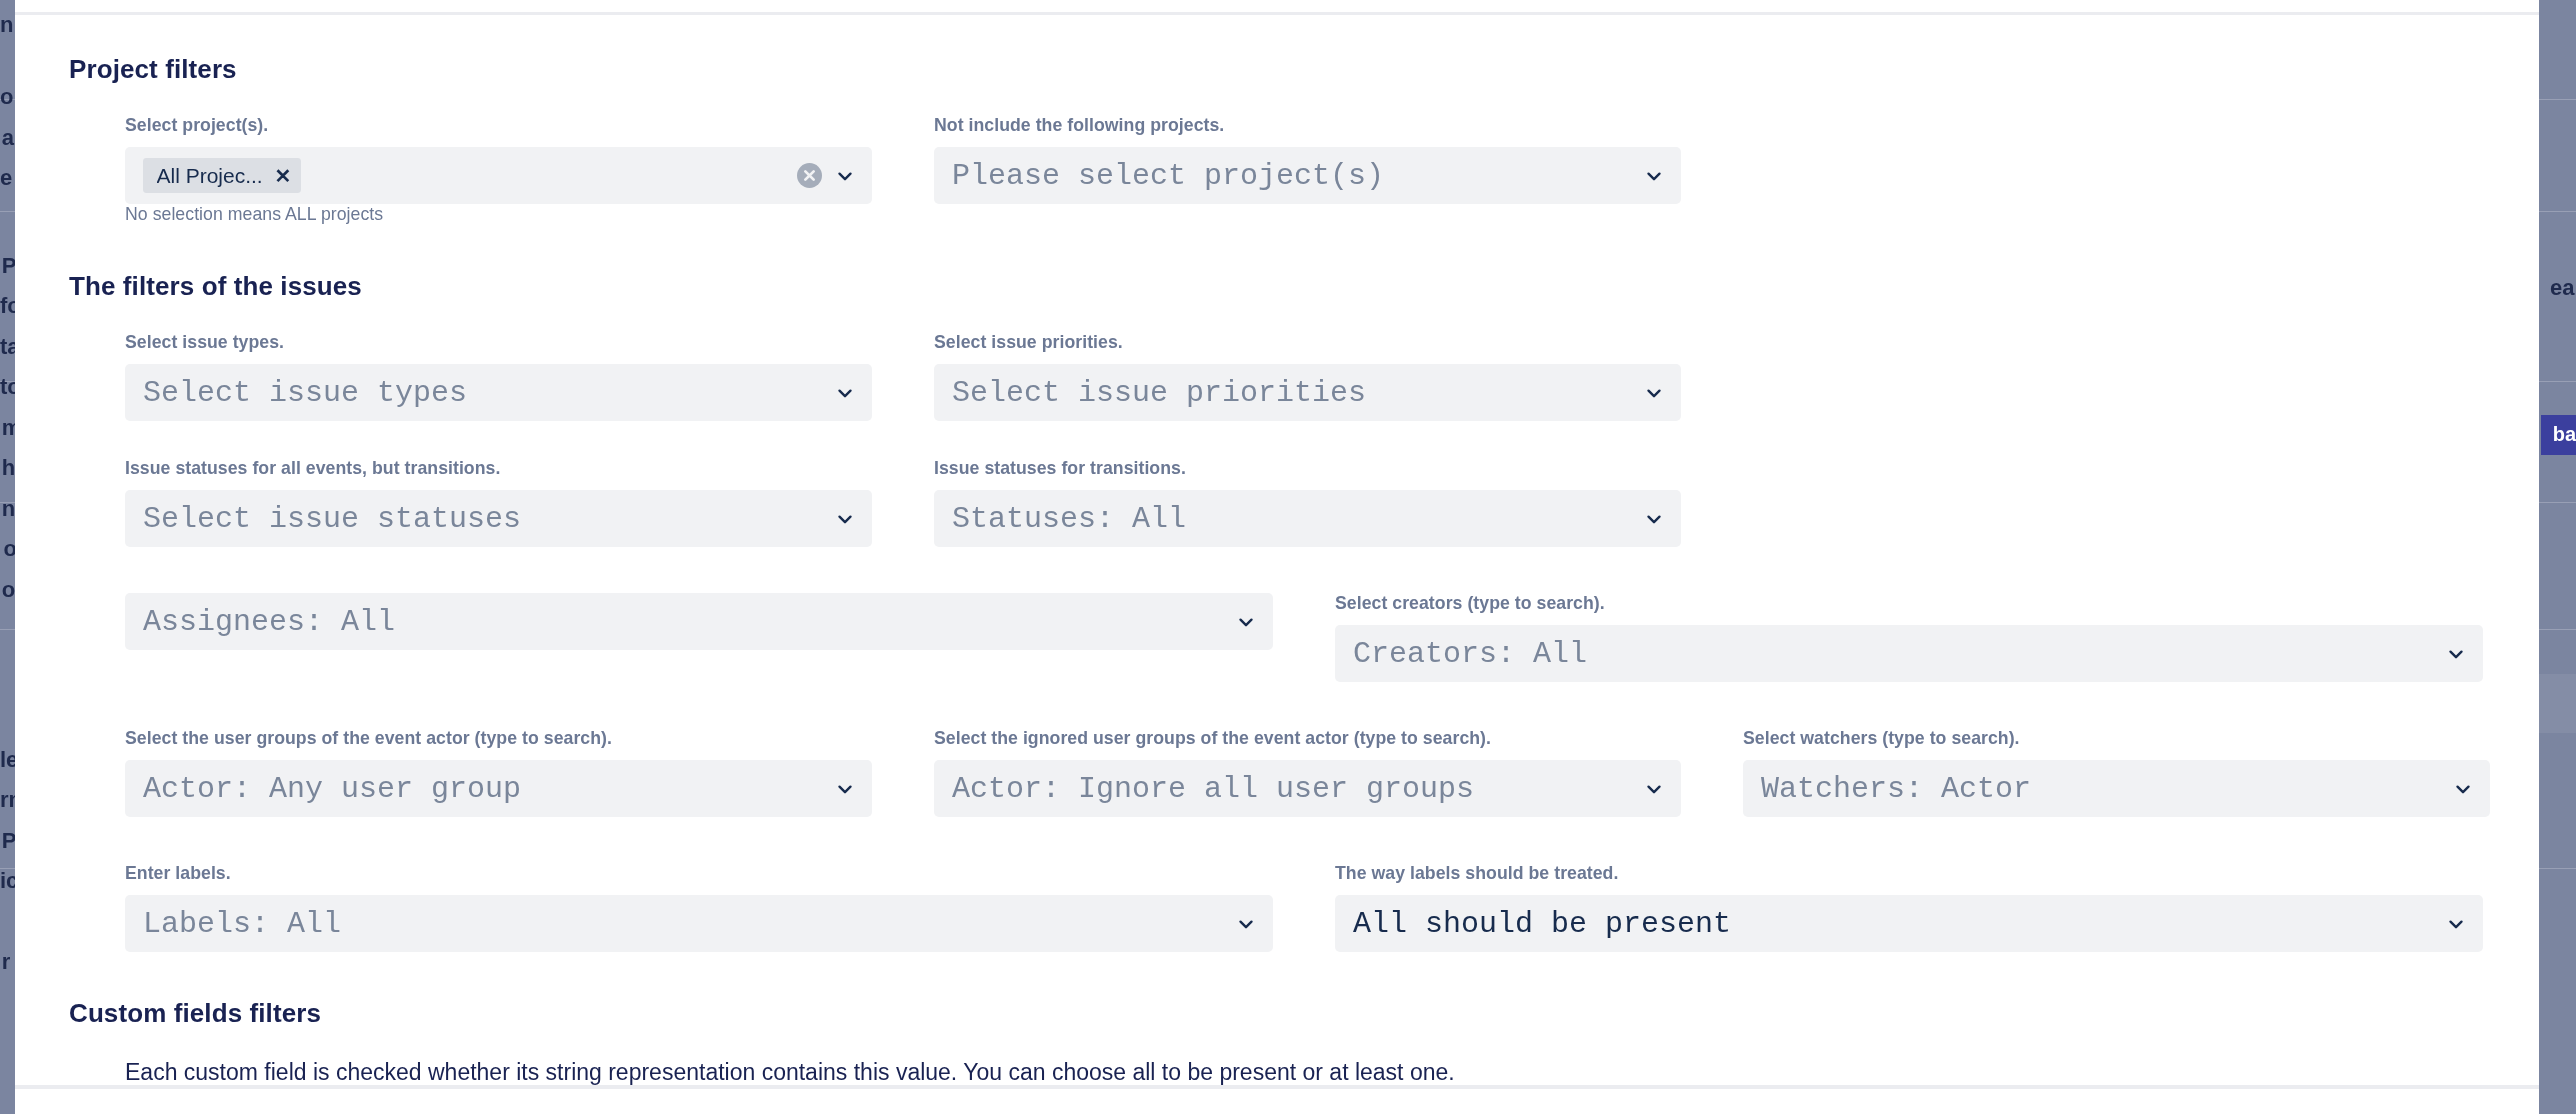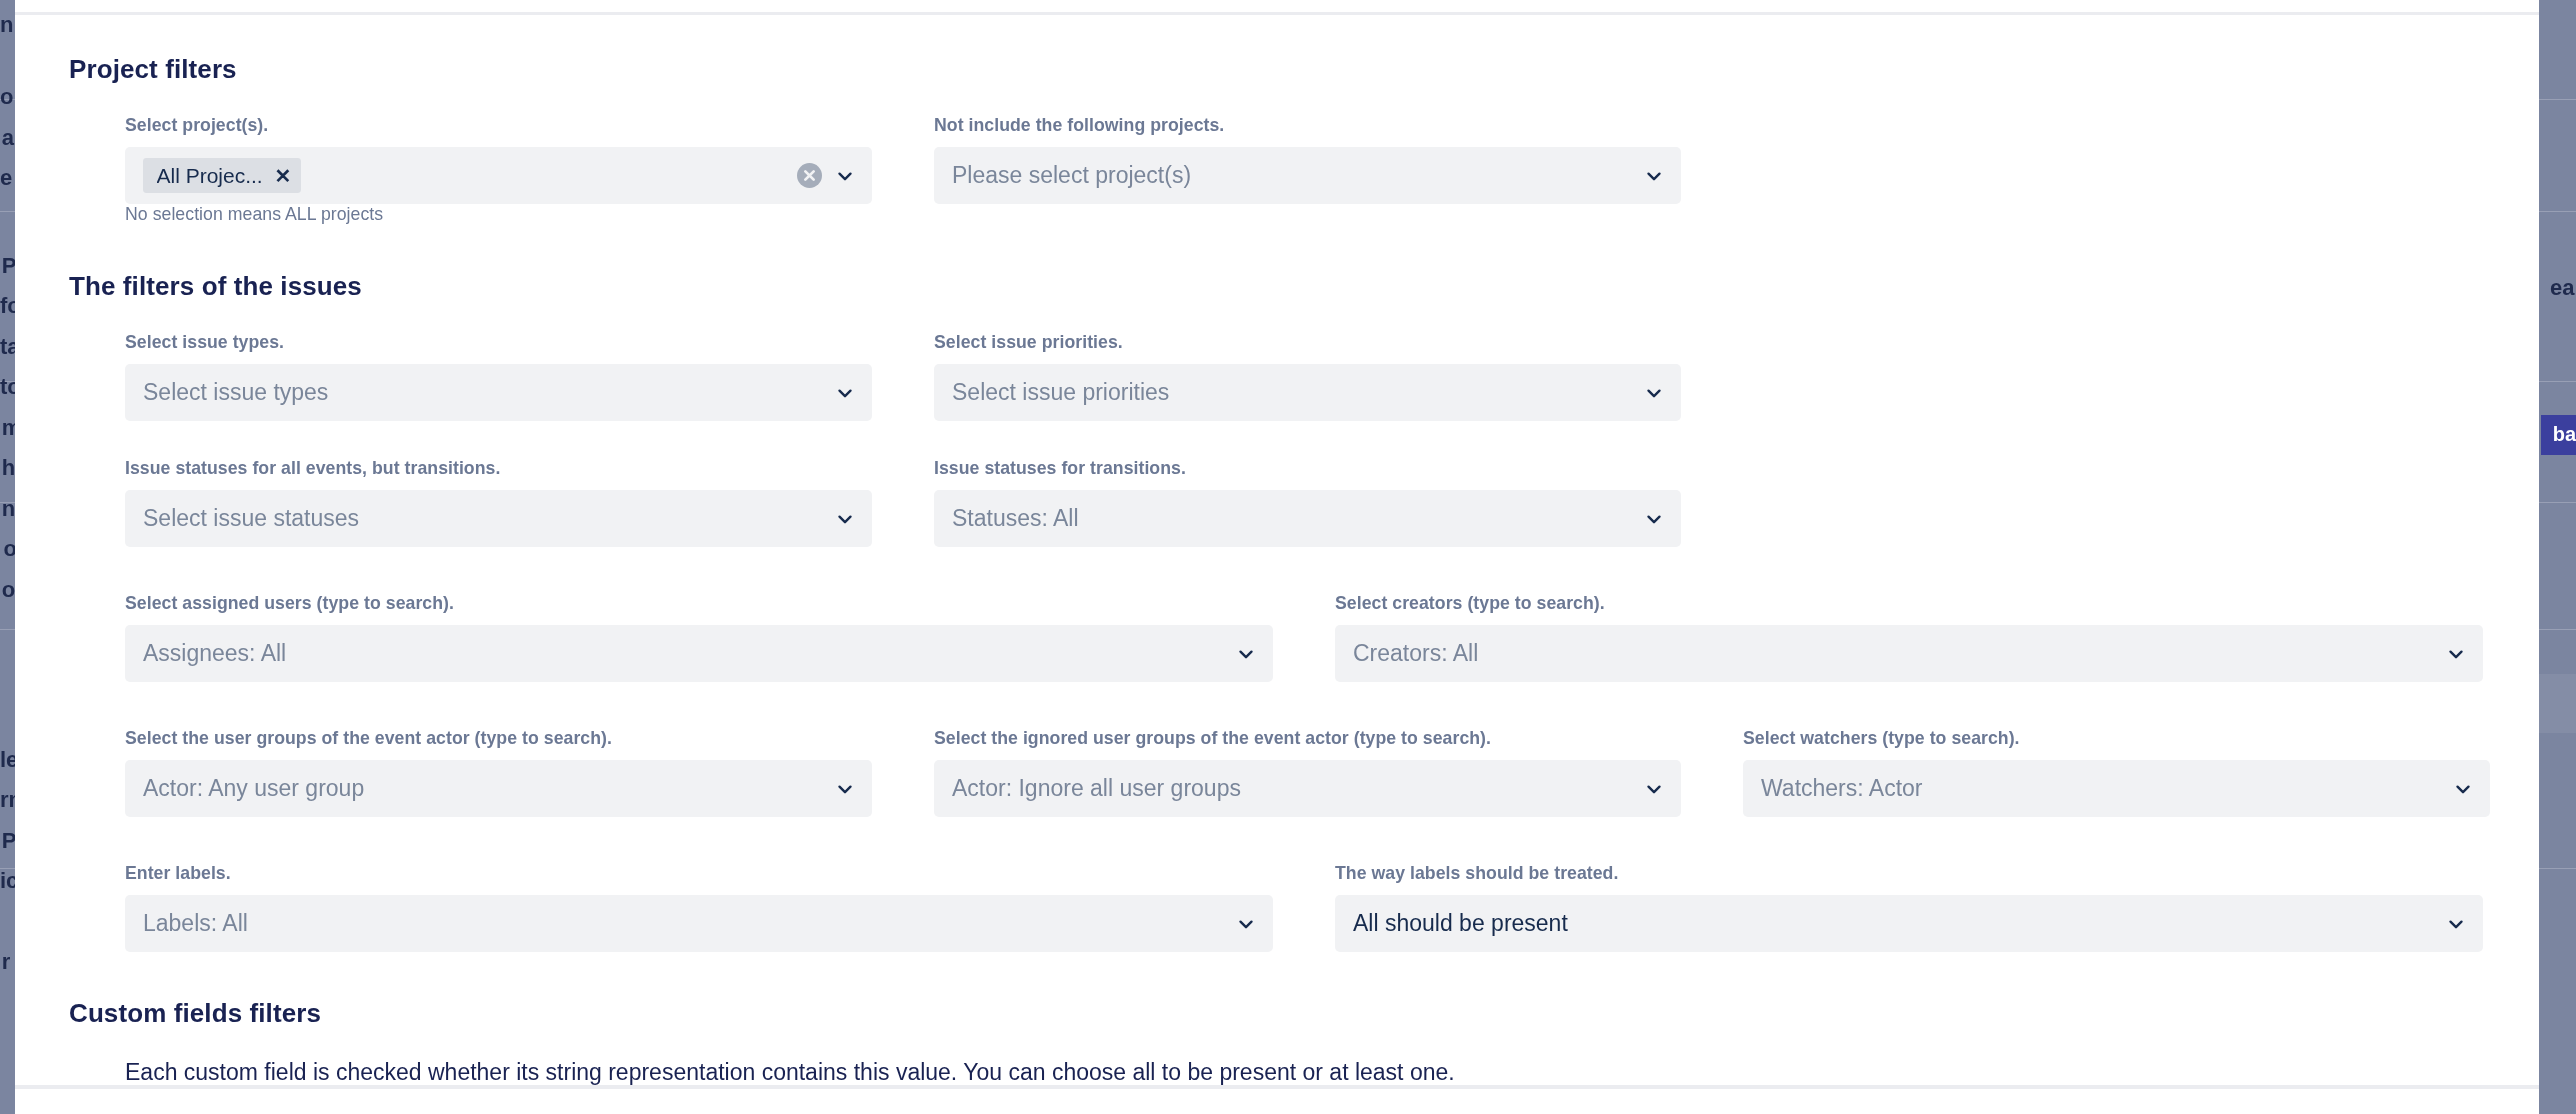--- a/index.html
+++ b/index.html
@@ -127,27 +127,28 @@
     background: #f1f2f4;
     border: 0.8px solid transparent;
     border-radius: 5px;
     height: 57px;
     display: flex;
     align-items: center;
     padding: 0 15px 0 17px;
     cursor: pointer;
   }
   .select .value {
-    font-size: 23px;
+    font-size: 30px;
     color: #7a869a;
     font-weight: 400;
     flex: 1;
     overflow: hidden;
     white-space: nowrap;
     text-overflow: ellipsis;
+    font-family: Liberation Mono, monospace;
   }
   .select .value.filled { color: #172b4d; }
 
   .chevron {
     width: 22px;
     height: 22px;
     flex: 0 0 auto;
     display: block;
     margin-left: 11.8px;
   }
@@ -349,21 +350,20 @@
                 </svg>
             </span>
           </div>
         </div>
       </div>
 
       <div class="sp-54"></div>
 
       <div class="row">
         <div class="field w-wide">
-          <div class="field-label">Select assigned users (type to search).</div>
           <div class="select">
             <span class="value">Assignees: All</span>
             <span class="chevron">
               <svg width="22" height="22" viewBox="0 0 24 24">
                   <path d="M6 9.5 L12 15.5 L18 9.5" fill="none" stroke="#172b4d" stroke-width="2.6" stroke-linecap="round" stroke-linejoin="round"></path>
                 </svg>
             </span>
           </div>
         </div>
 

